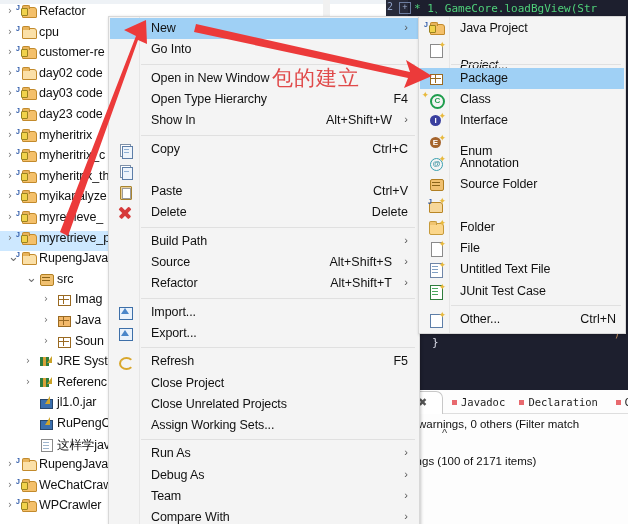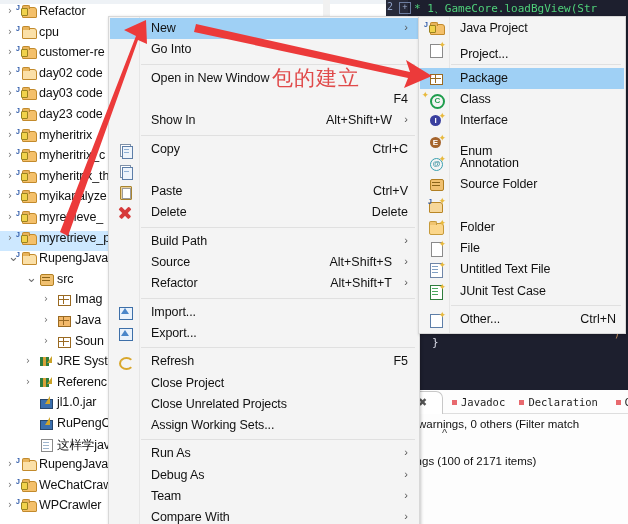--- a/index.html
+++ b/index.html
@@ -330,20 +330,21 @@
         <span class="mi-arrow" style="top: 3px;">›</span>
       </div>
       <div class="mi" style="top: 22.3px;">
         <span class="mi-label" style="top: 3px;">Go Into</span>
       </div>
       <div class="mi-sep" style="top: 46.6px;"></div>
       <div class="mi" style="top: 50.6px;">
         <span class="mi-label" style="top: 3px;">Open in New Window</span>
       </div>
       <div class="mi" style="top: 71.9px;">
+        <span class="mi-label" style="top: 3px;">Open Type Hierarchy</span>
         <span class="mi-accel" style="top: 3px; right: 10px;">F4</span>
       </div>
       <div class="mi" style="top: 93.2px;">
         <span class="mi-label" style="top: 3px;">Show In</span>
         <span class="mi-accel" style="top: 3px;">Alt+Shift+W</span>
         <span class="mi-arrow" style="top: 3px;">›</span>
       </div>
       <div class="mi-sep" style="top: 117.5px;"></div>
       <div class="mi" style="top: 121.5px;">
         <span style="position: absolute; left: 7px; top: 3px; width: 17px; height: 16px;"><span class="ic-copy"><span class="s1"></span><span class="s2"></span><span class="l" style="top:7px"></span><span class="l" style="top:10px"></span></span></span>
@@ -424,21 +425,21 @@
 
 <div class="abs" id="submenu">
   <div id="sub-icon-line"></div>
   <div id="sub-items">
       <div class="si" style="top: 1px;">
         <span class="sic" style="top: 3px;"><span class="ic-proj"><span class="f"></span><span class="ftab"></span><span class="lock"></span><span class="j">J</span></span></span>
         <span class="si-label" style="top: 3px;">Java Project</span>
       </div>
       <div class="si" style="top: 22.3px;">
         <span class="sic" style="top: 3px;"><span class="ic-gproj"><span class="p"></span><span class="star">✦</span></span></span>
-        <span class="si-label" style="top: 8px;">Project...</span>
+        <span class="si-label" style="top: 19px; font-style: italic;">Project...</span>
       </div>
       <div class="si-sep" style="top: 46.6px;"></div>
       <div style="position: absolute; left: 1px; width: 204px; height: 21px; background: rgb(159, 208, 245); top: 50.6px;"></div>
       <div class="si" style="top: 50.6px;">
         <span class="sic" style="top: 3px;"><span class="ic-pkg"><span class="box"></span><span class="vv"></span><span class="hh"></span></span></span>
         <span class="si-label" style="top: 3px;">Package</span>
       </div>
       <div class="si" style="top: 71.9px;">
         <span class="sic" style="top: 3px;"><span class="ic-class"><span class="c">C</span><span class="star">✦</span></span></span>
         <span class="si-label" style="top: 3px;">Class</span>

